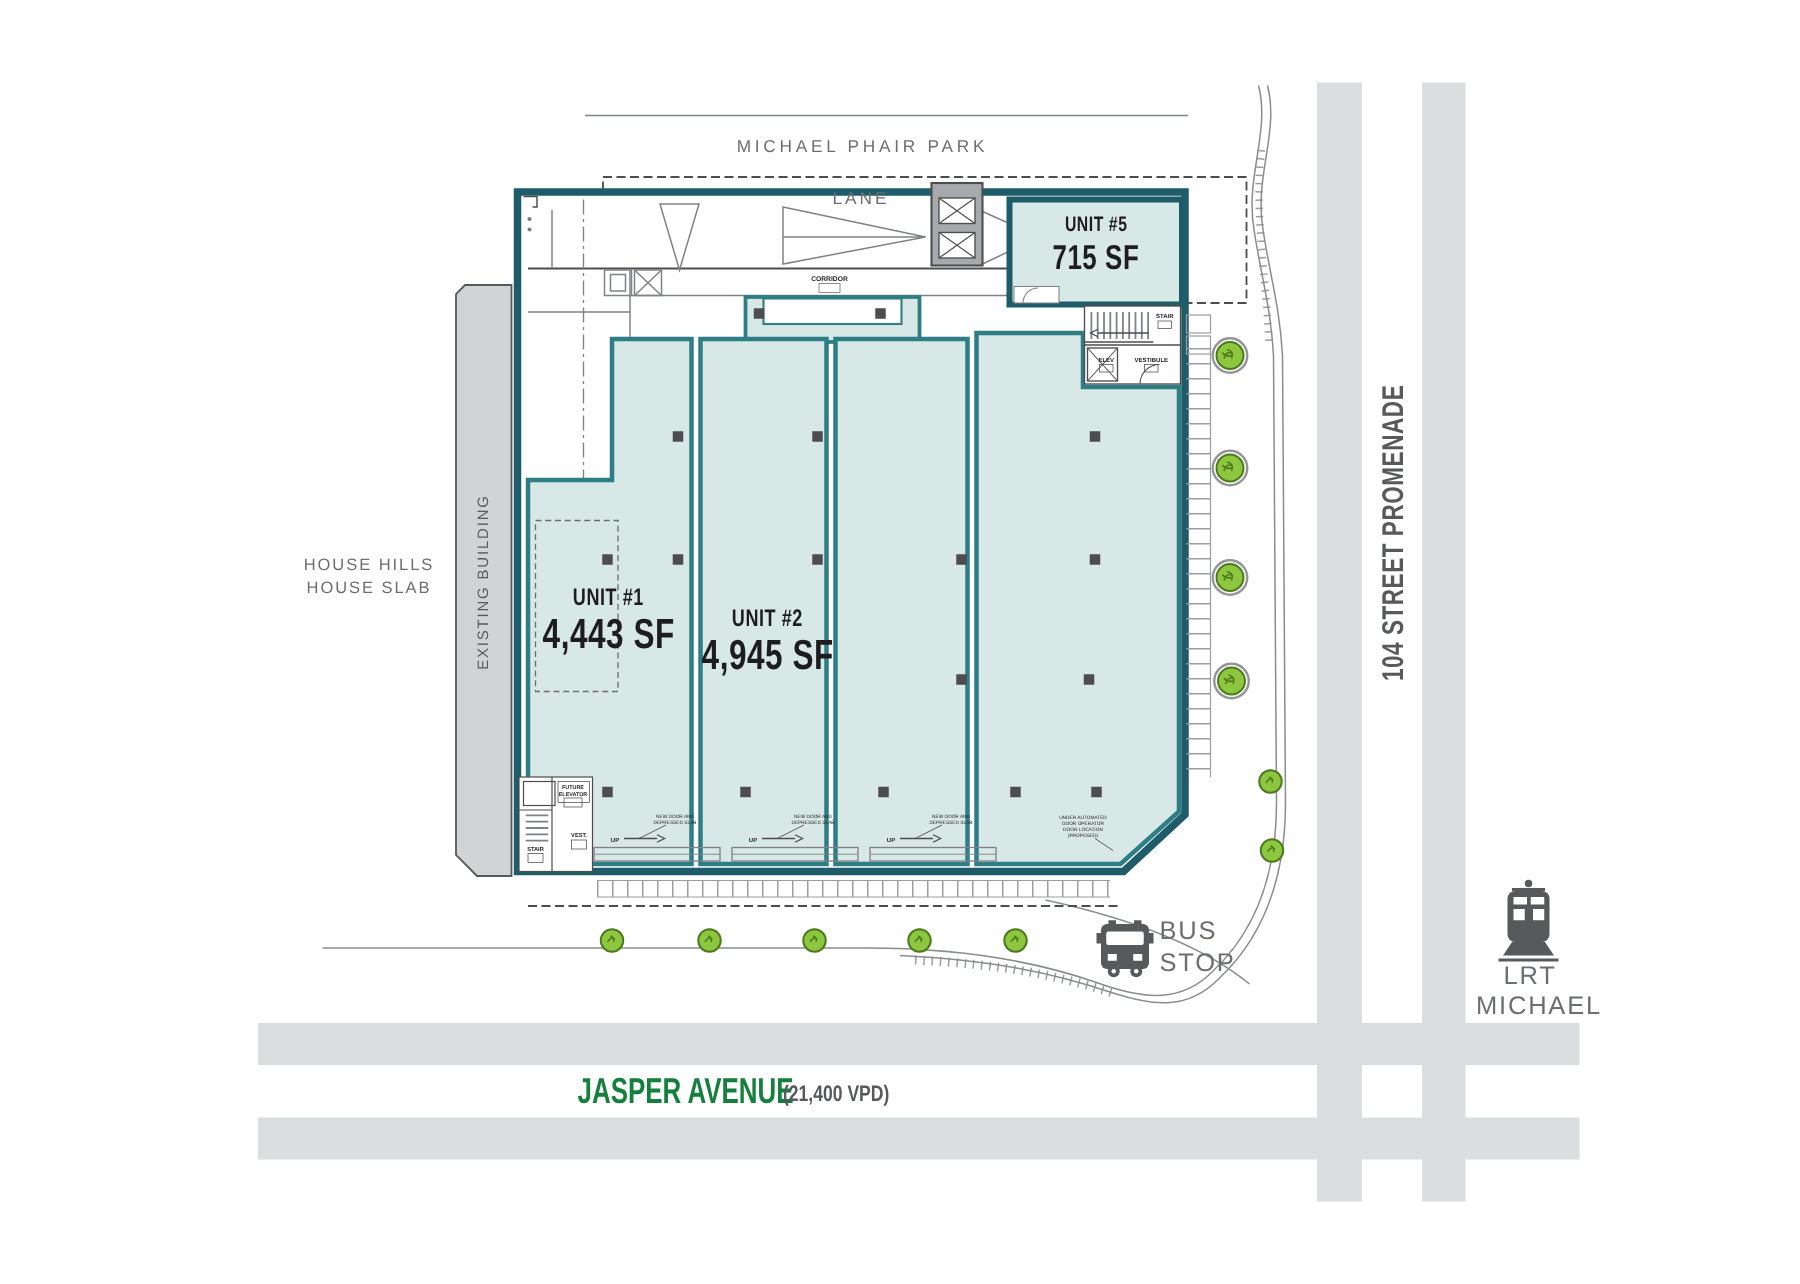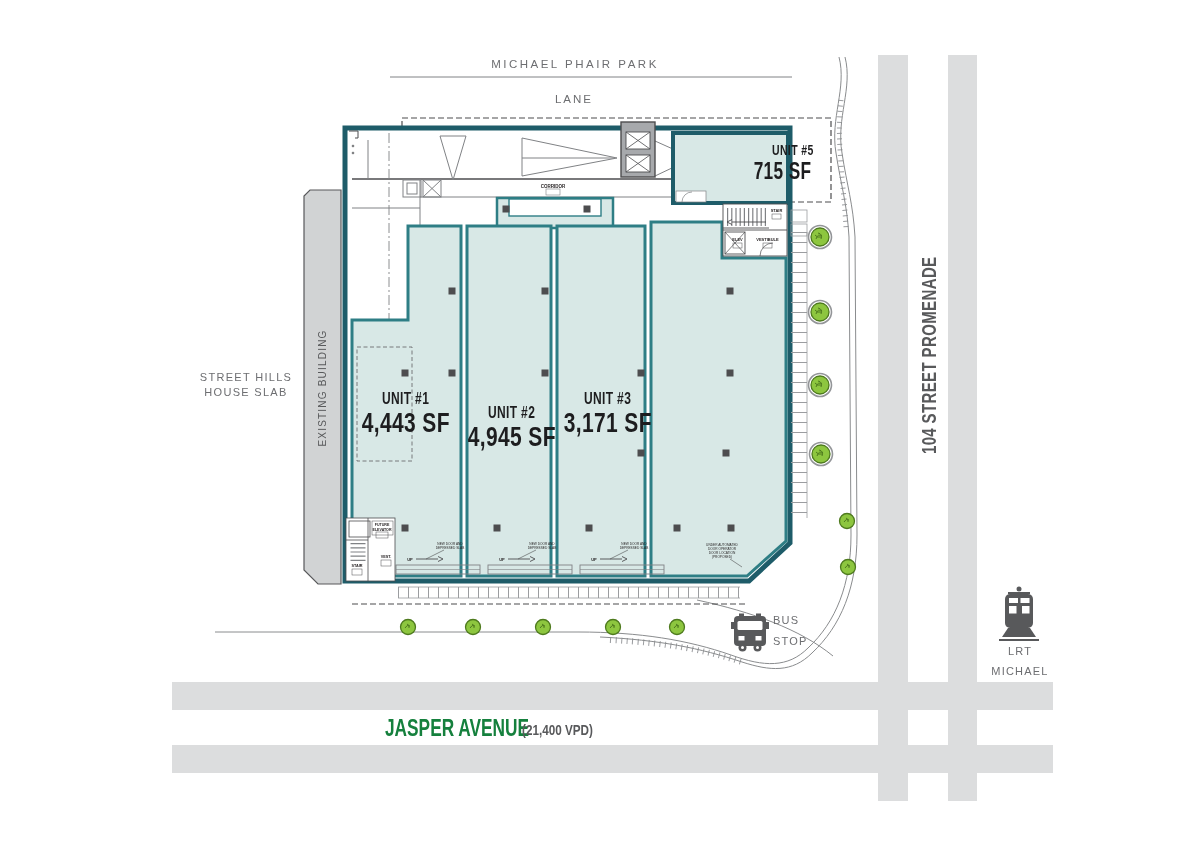--- a/index.html
+++ b/index.html
@@ -1,31 +1,31 @@
 <!DOCTYPE html>
 <html><head>
 <meta charset="utf-8">
 <style>
   html,body{margin:0;padding:0;background:#ffffff;}
   .stage{position:relative;width:1200px;height:856px;background:#fff;overflow:hidden;
          font-family:"Liberation Sans", sans-serif;}
   .stage svg{position:absolute;left:0;top:0;}
   .lbl{position:absolute;color:#6d6e71;}
-  .caps{letter-spacing:2.5px;font-size:11.5px;font-weight:400;}
+  .caps{letter-spacing:2.5px;font-size:11.5px;font-weight:400;margin-top:34px;}
   .caps2{letter-spacing:1.3px;font-size:11px;line-height:15px;}
   .ctr{text-align:center;}
   .cond{display:inline-block;font-weight:700;transform:scaleX(.72);transform-origin:left center;white-space:nowrap;}
   .condC{display:inline-block;font-weight:700;transform:scaleX(.75);transform-origin:center;white-space:nowrap;}
   .vlabel{position:absolute;display:flex;align-items:center;justify-content:center;}
   .unit-label{position:absolute;width:180px;text-align:center;color:#1d1d1f;}
   .unit-name{font-size:16px;line-height:18px;letter-spacing:.5px;}
   .unit-area{font-size:28px;line-height:29px;letter-spacing:.5px;}
   .unit-label.small .unit-name{font-size:14px;line-height:15px;}
   .unit-label.small .unit-area{font-size:23px;line-height:24px;}
-  .transit-txt{font-size:11px;letter-spacing:1.2px;color:#6d6e71;line-height:21px;}
+  .transit-txt{font-size:17px;letter-spacing:1.2px;color:#6d6e71;line-height:21px;}
 </style>
 </head>
 <body>
 
 <div class="stage">
 
 <svg width="1200" height="856" viewBox="0 0 1200 856">
   <defs>
     <g id="treeBig">
       <circle r="11.5" fill="#ffffff" stroke="#939598" stroke-width="1.6"></circle>
@@ -266,21 +266,21 @@
       <text x="722" y="558">(PROPOSED)</text>
     </g>
   </g>
 </svg>
 
 <div class="lbl caps ctr" style="left:455px;top:58px;width:240px;">MICHAEL PHAIR PARK</div>
 
 <div class="lbl caps ctr" style="left:534px;top:93px;width:80px;letter-spacing:2px;">LANE</div>
 
 <div class="lbl caps2 ctr" style="left:166px;top:370px;width:160px;">
-  <div>STREET HILLS</div>
+  <div>HOUSE HILLS</div>
   <div>HOUSE SLAB</div>
 </div>
 
 <div class="vlabel" style="left:222px;top:381px;width:200px;height:14px;transform:rotate(-90deg);">
   <span style="font-size:10px;letter-spacing:1.2px;color:#58595b;white-space:nowrap;">EXISTING BUILDING</span>
 </div>
 
 <div class="vlabel" style="left:729px;top:343px;width:400px;height:24px;transform:rotate(-90deg);">
   <span class="condC" style="font-size:20px;color:#58595b;letter-spacing:.5px;">104 STREET PROMENADE</span>
 </div>
@@ -293,25 +293,21 @@
 </div>
 
 <div class="unit-label" style="left:316px;top:390px;">
   <div><span class="condC unit-name">UNIT #1</span></div>
   <div><span class="condC unit-area">4,443 SF</span></div>
 </div>
 <div class="unit-label" style="left:422px;top:404px;">
   <div><span class="condC unit-name">UNIT #2</span></div>
   <div><span class="condC unit-area">4,945 SF</span></div>
 </div>
-<div class="unit-label" style="left:518px;top:390px;">
-  <div><span class="condC unit-name">UNIT #3</span></div>
-  <div><span class="condC unit-area">3,171 SF</span></div>
-</div>
-<div class="unit-label small" style="left:641px;top:141px;text-align:right;">
+<div class="unit-label small" style="left:641px;top:141px;">
   <div><span class="condC unit-name">UNIT #5</span></div>
   <div><span class="condC unit-area">715 SF</span></div>
 </div>
 
 <div class="transit-txt" style="position:absolute;left:773px;top:610px;">
   <div>BUS</div>
   <div>STOP</div>
 </div>
 
 <div class="transit-txt ctr" style="position:absolute;left:984px;top:641px;width:72px;line-height:20px;">

